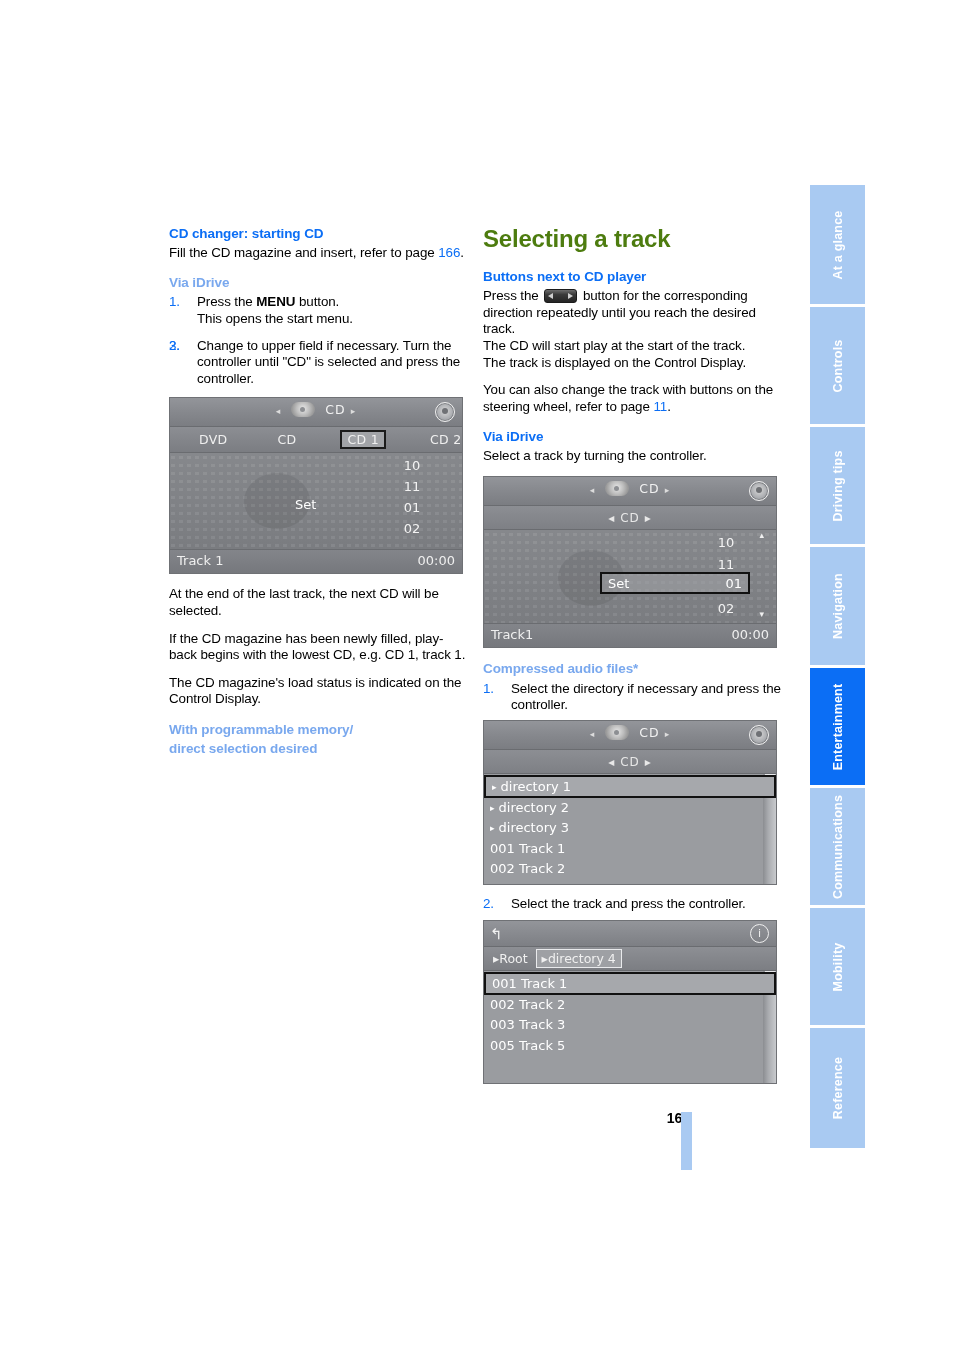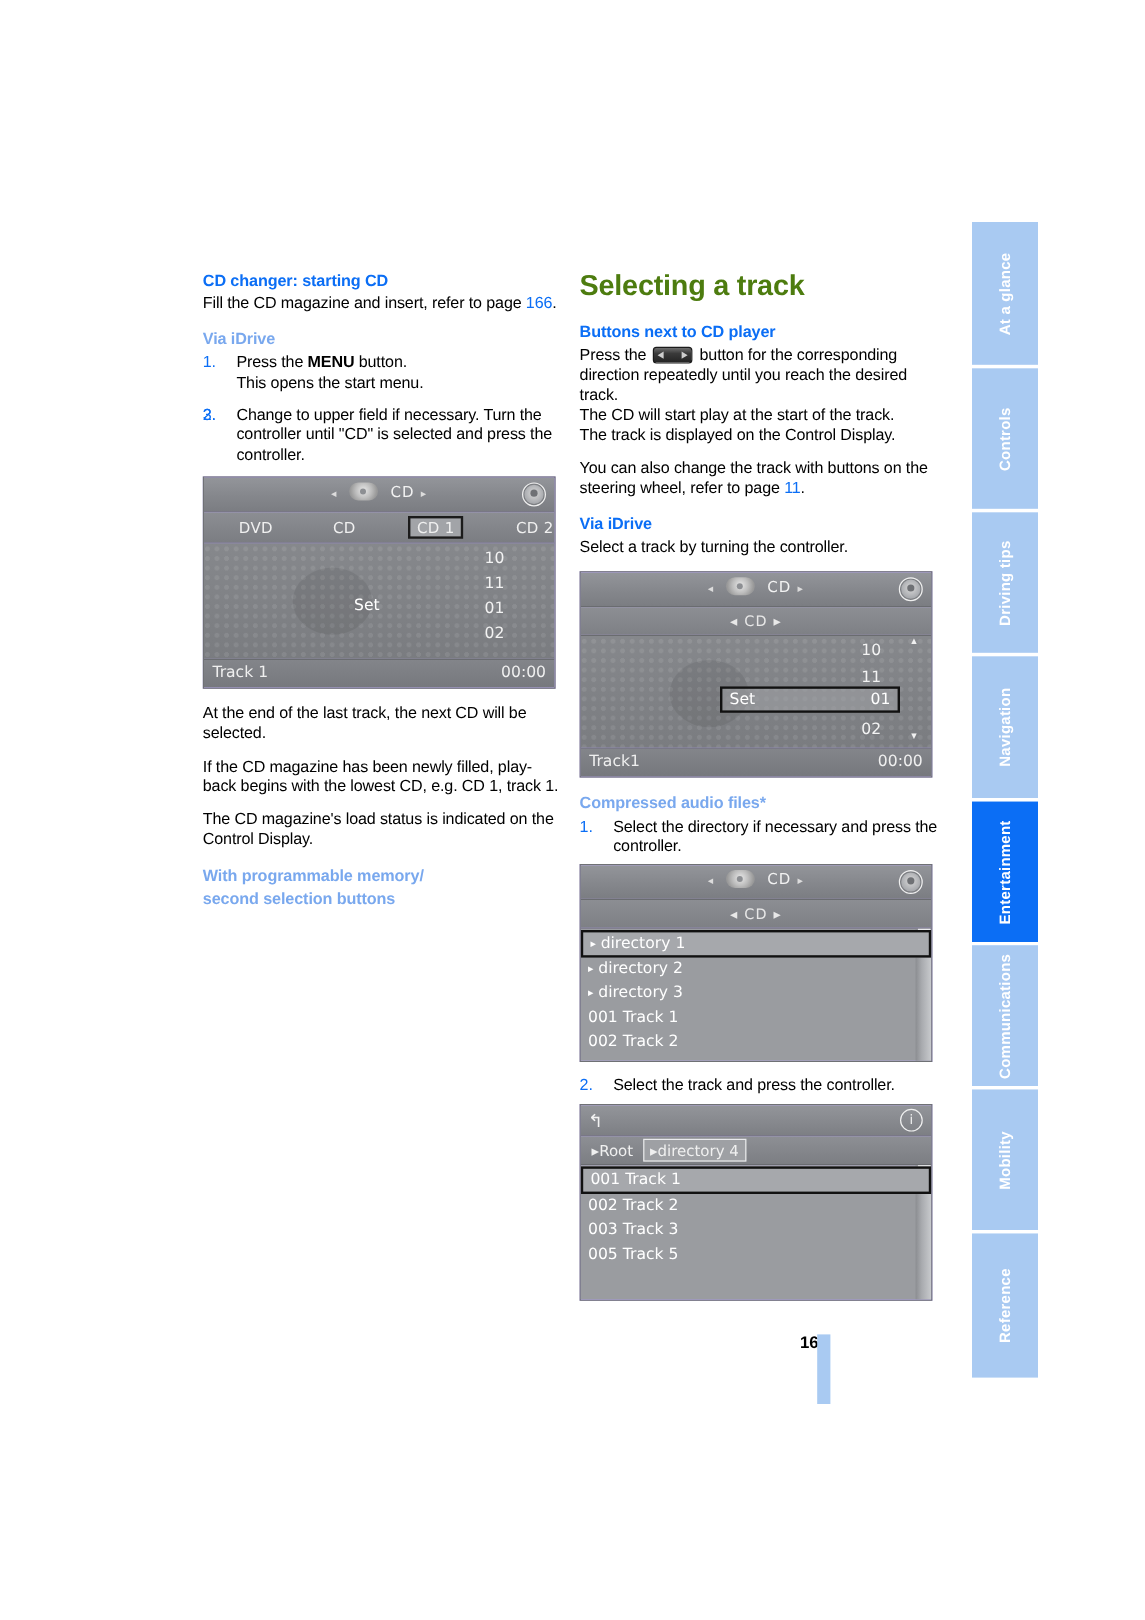--- a/index.html
+++ b/index.html
@@ -294,21 +294,21 @@
         <span class="right">00:00</span>
       </div>
 
     </div>
 
     <p class="body" style="margin-top:12px;">At the end of the last track, the next CD will be selected.</p>
     <p class="body">If the CD magazine has been newly filled, play-back begins with the lowest CD, e.g. CD 1, track 1.</p>
     <p class="body">The CD magazine's load status is indicated on the Control Display.</p>
 
     <h2 class="sub light" style="margin-top:14px;">With programmable memory/</h2>
-    <h2 class="sub light" style="margin-bottom:3px;">second selection buttons</h2>
+    <h2 class="sub light" style="margin-bottom:3px;">direct selection desired</h2>
 
   </div>
 
   <div class="col col-right">
 
     <h1 class="title">Selecting a track</h1>
 
     <h2 class="sub">Buttons next to CD player</h2>
 
     <p class="body tight">

